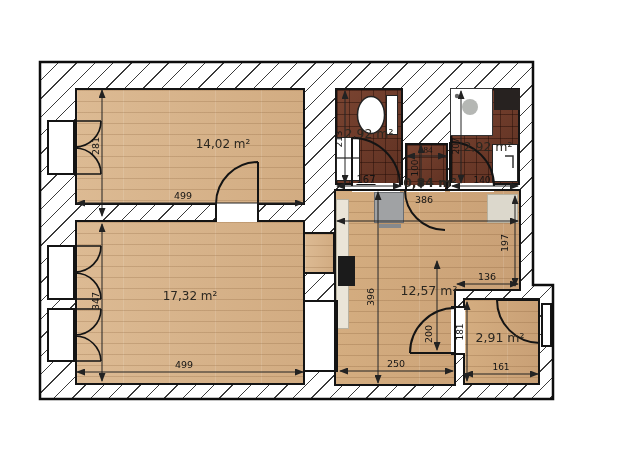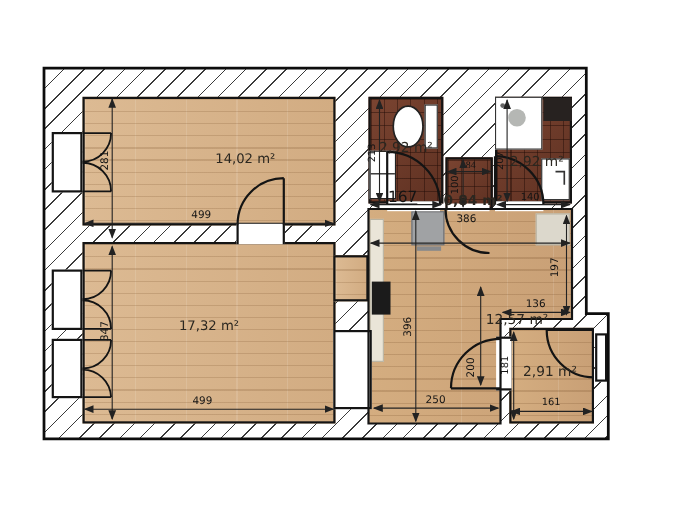--- a/index.html
+++ b/index.html
@@ -130,29 +130,29 @@
       <line x1="467" y1="302" x2="467" y2="381"></line>
       <line x1="465" y1="374" x2="538" y2="374"></line>
     </g>
   </svg>
 
   <span class="label" style="left:188px;top:144px;font-size:12px;margin-left:35px;">14,02 m²</span>
   <span class="label" style="left:190px;top:296px;font-size:12px;">17,32 m²</span>
   <span class="label" style="left:369px;top:134px;">2,92 m²</span>
   <span class="label" style="left:430px;top:183px;font-weight:bold;">0,84 m²</span>
   <span class="label" style="left:488px;top:147px;">2,92 m²</span>
-  <span class="label" style="left:429px;top:291px;margin-left:41px;">12,57 m²</span>
+  <span class="label" style="left:429px;top:291px;">12,57 m²</span>
   <span class="label" style="left:500px;top:338px;">2,91 m²</span>
 
   <span class="dim rot" style="left:96px;top:146px;">281</span>
   <span class="dim" style="left:183px;top:196px;">499</span>
   <span class="dim rot" style="left:96px;top:301px;">347</span>
   <span class="dim" style="left:184px;top:365px;">499</span>
   <span class="dim rot" style="left:339px;top:139px;font-size:9px;">213</span>
-  <span class="dim" style="left:366px;top:180px;font-size:14px;text-decoration:underline;">167</span>
+  <span class="dim" style="left:366px;top:180px;font-size:10px;text-decoration:underline;">167</span>
   <span class="dim" style="left:428px;top:150px;font-size:9px;font-family:Liberation Serif, serif;">84</span>
   <span class="dim rot" style="left:415px;top:168px;font-size:9px;">100</span>
   <span class="dim rot" style="left:456px;top:146px;font-size:9px;">207</span>
   <span class="dim" style="left:482px;top:180px;font-size:9px;">140</span>
   <span class="dim" style="left:424px;top:200px;">386</span>
   <span class="dim rot" style="left:371px;top:297px;">396</span>
   <span class="dim rot" style="left:505px;top:243px;">197</span>
   <span class="dim" style="left:487px;top:277px;">136</span>
   <span class="dim" style="left:396px;top:364px;">250</span>
   <span class="dim rot" style="left:429px;top:334px;">200</span>

